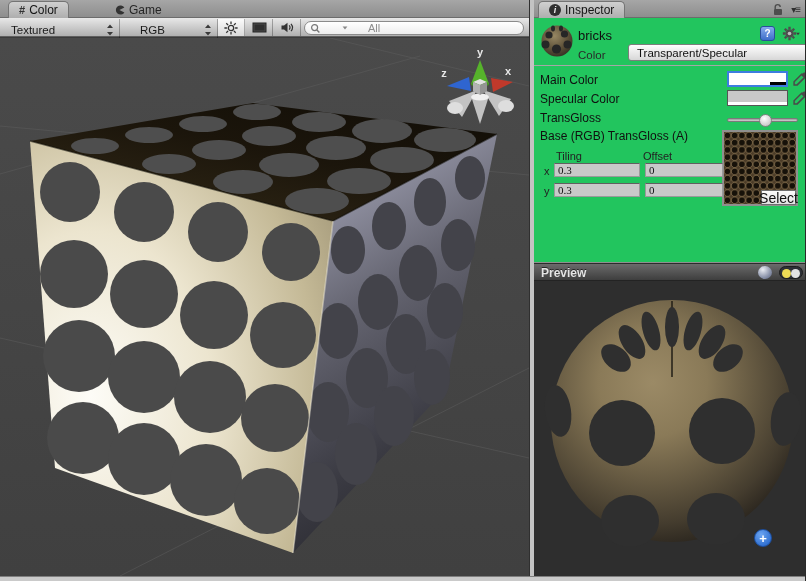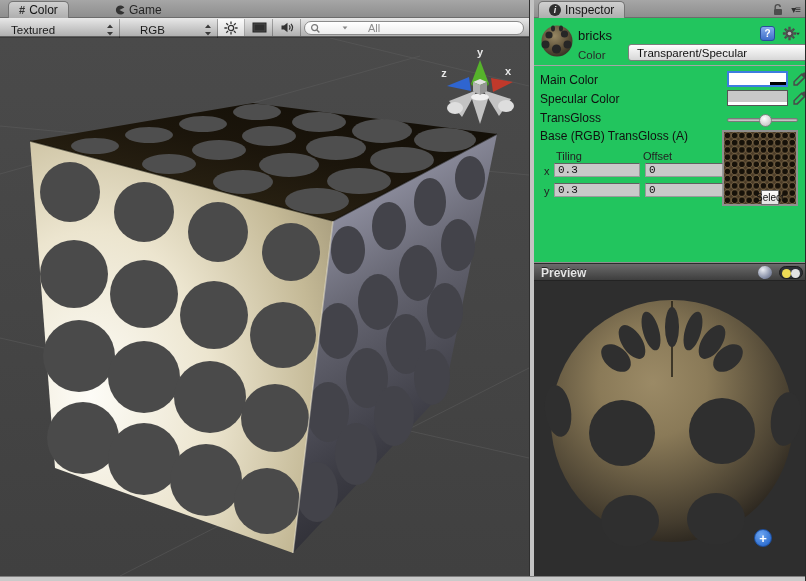--- a/index.html
+++ b/index.html
@@ -56,26 +56,26 @@
   .swatch .alpha-dark{position:absolute;right:0;bottom:0;height:3px;background:#000}
   .picker{position:absolute;left:258px;width:16px;height:16px}
   .slider-track{position:absolute;left:193px;top:100px;width:71px;height:4px;border:1px solid #7a7a7a;border-radius:2px;
                 background:linear-gradient(#9c9c9c,#cfcfcf)}
   .slider-handle{position:absolute;top:-5px;margin-left:-6px;width:13px;height:13px;border-radius:50%;
                  border:1px solid #828282;background:radial-gradient(circle at 40% 32%,#ffffff,#c9c9c9 75%)}
   .tex-frame{position:absolute;left:188px;top:112px;width:76px;height:76px;border:2px solid #8f8f8f;background:#4b3c28;
      background-image:radial-gradient(circle at 3.5px 3.5px,#161109 2.6px,rgba(90,74,48,0) 3.2px),
                       radial-gradient(circle at 3.5px 3.5px,rgba(198,170,120,.35) 3.4px,rgba(0,0,0,0) 3.9px);
      background-size:7.2px 7.2px}
-  .select-btn{position:absolute;left:227px;top:172px;width:18px;height:15px;background:linear-gradient(#fcfcfc,#e2e2e2);
-     border:1px solid #6f6f6f;font-size:10px;color:#111;display:flex;align-items:center;justify-content:center}
+  .select-btn{position:absolute;left:227px;top:172px;width:35px;height:15px;background:linear-gradient(#fcfcfc,#e2e2e2);
+     border:1px solid #6f6f6f;font-size:14px;color:#111;display:flex;align-items:center;justify-content:center}
   .uv-head{position:absolute;font-size:11px;color:#222}
   .uv-axis{position:absolute;font-size:11px;color:#222}
   .uv-field{position:absolute;height:14px;font-size:11px;color:#111;background:#c9c9c9;border:1px solid #9a9a9a;
-            border-top-color:#606060;padding:0 3px;font-family:Liberation Mono, monospace}
+            border-top-color:#606060;padding:0 3px;font-family:Liberation Serif, serif}
   
   .preview-header{position:absolute;left:0;top:263px;width:100%;height:18px;
       background:linear-gradient(#6b6b6b,#3e3e3e);border-top:1px solid #2c2c2c;border-bottom:1px solid #232323}
   .preview-title{position:absolute;left:7px;top:2px;font-size:12px;font-weight:bold;color:#e4e4e4;
       text-shadow:0 -1px 0 rgba(0,0,0,.6)}
   .pv-ball{position:absolute;left:224px;top:2px;width:14px;height:13px;border-radius:50%;
       background:radial-gradient(circle at 35% 28%,#eceef4,#8b93aa 60%,#596079)}
   .pv-light{position:absolute;left:245px;top:2px;width:24px;height:13px;border-radius:7px;background:#2d3037;border:1px solid #1d1d1d}
   .pv-light .c1{position:absolute;left:2px;top:1.5px;width:9px;height:9px;border-radius:50%;background:#efdc55}
   .pv-light .c2{position:absolute;left:11px;top:1.5px;width:9px;height:9px;border-radius:50%;background:#e3e3e3}

